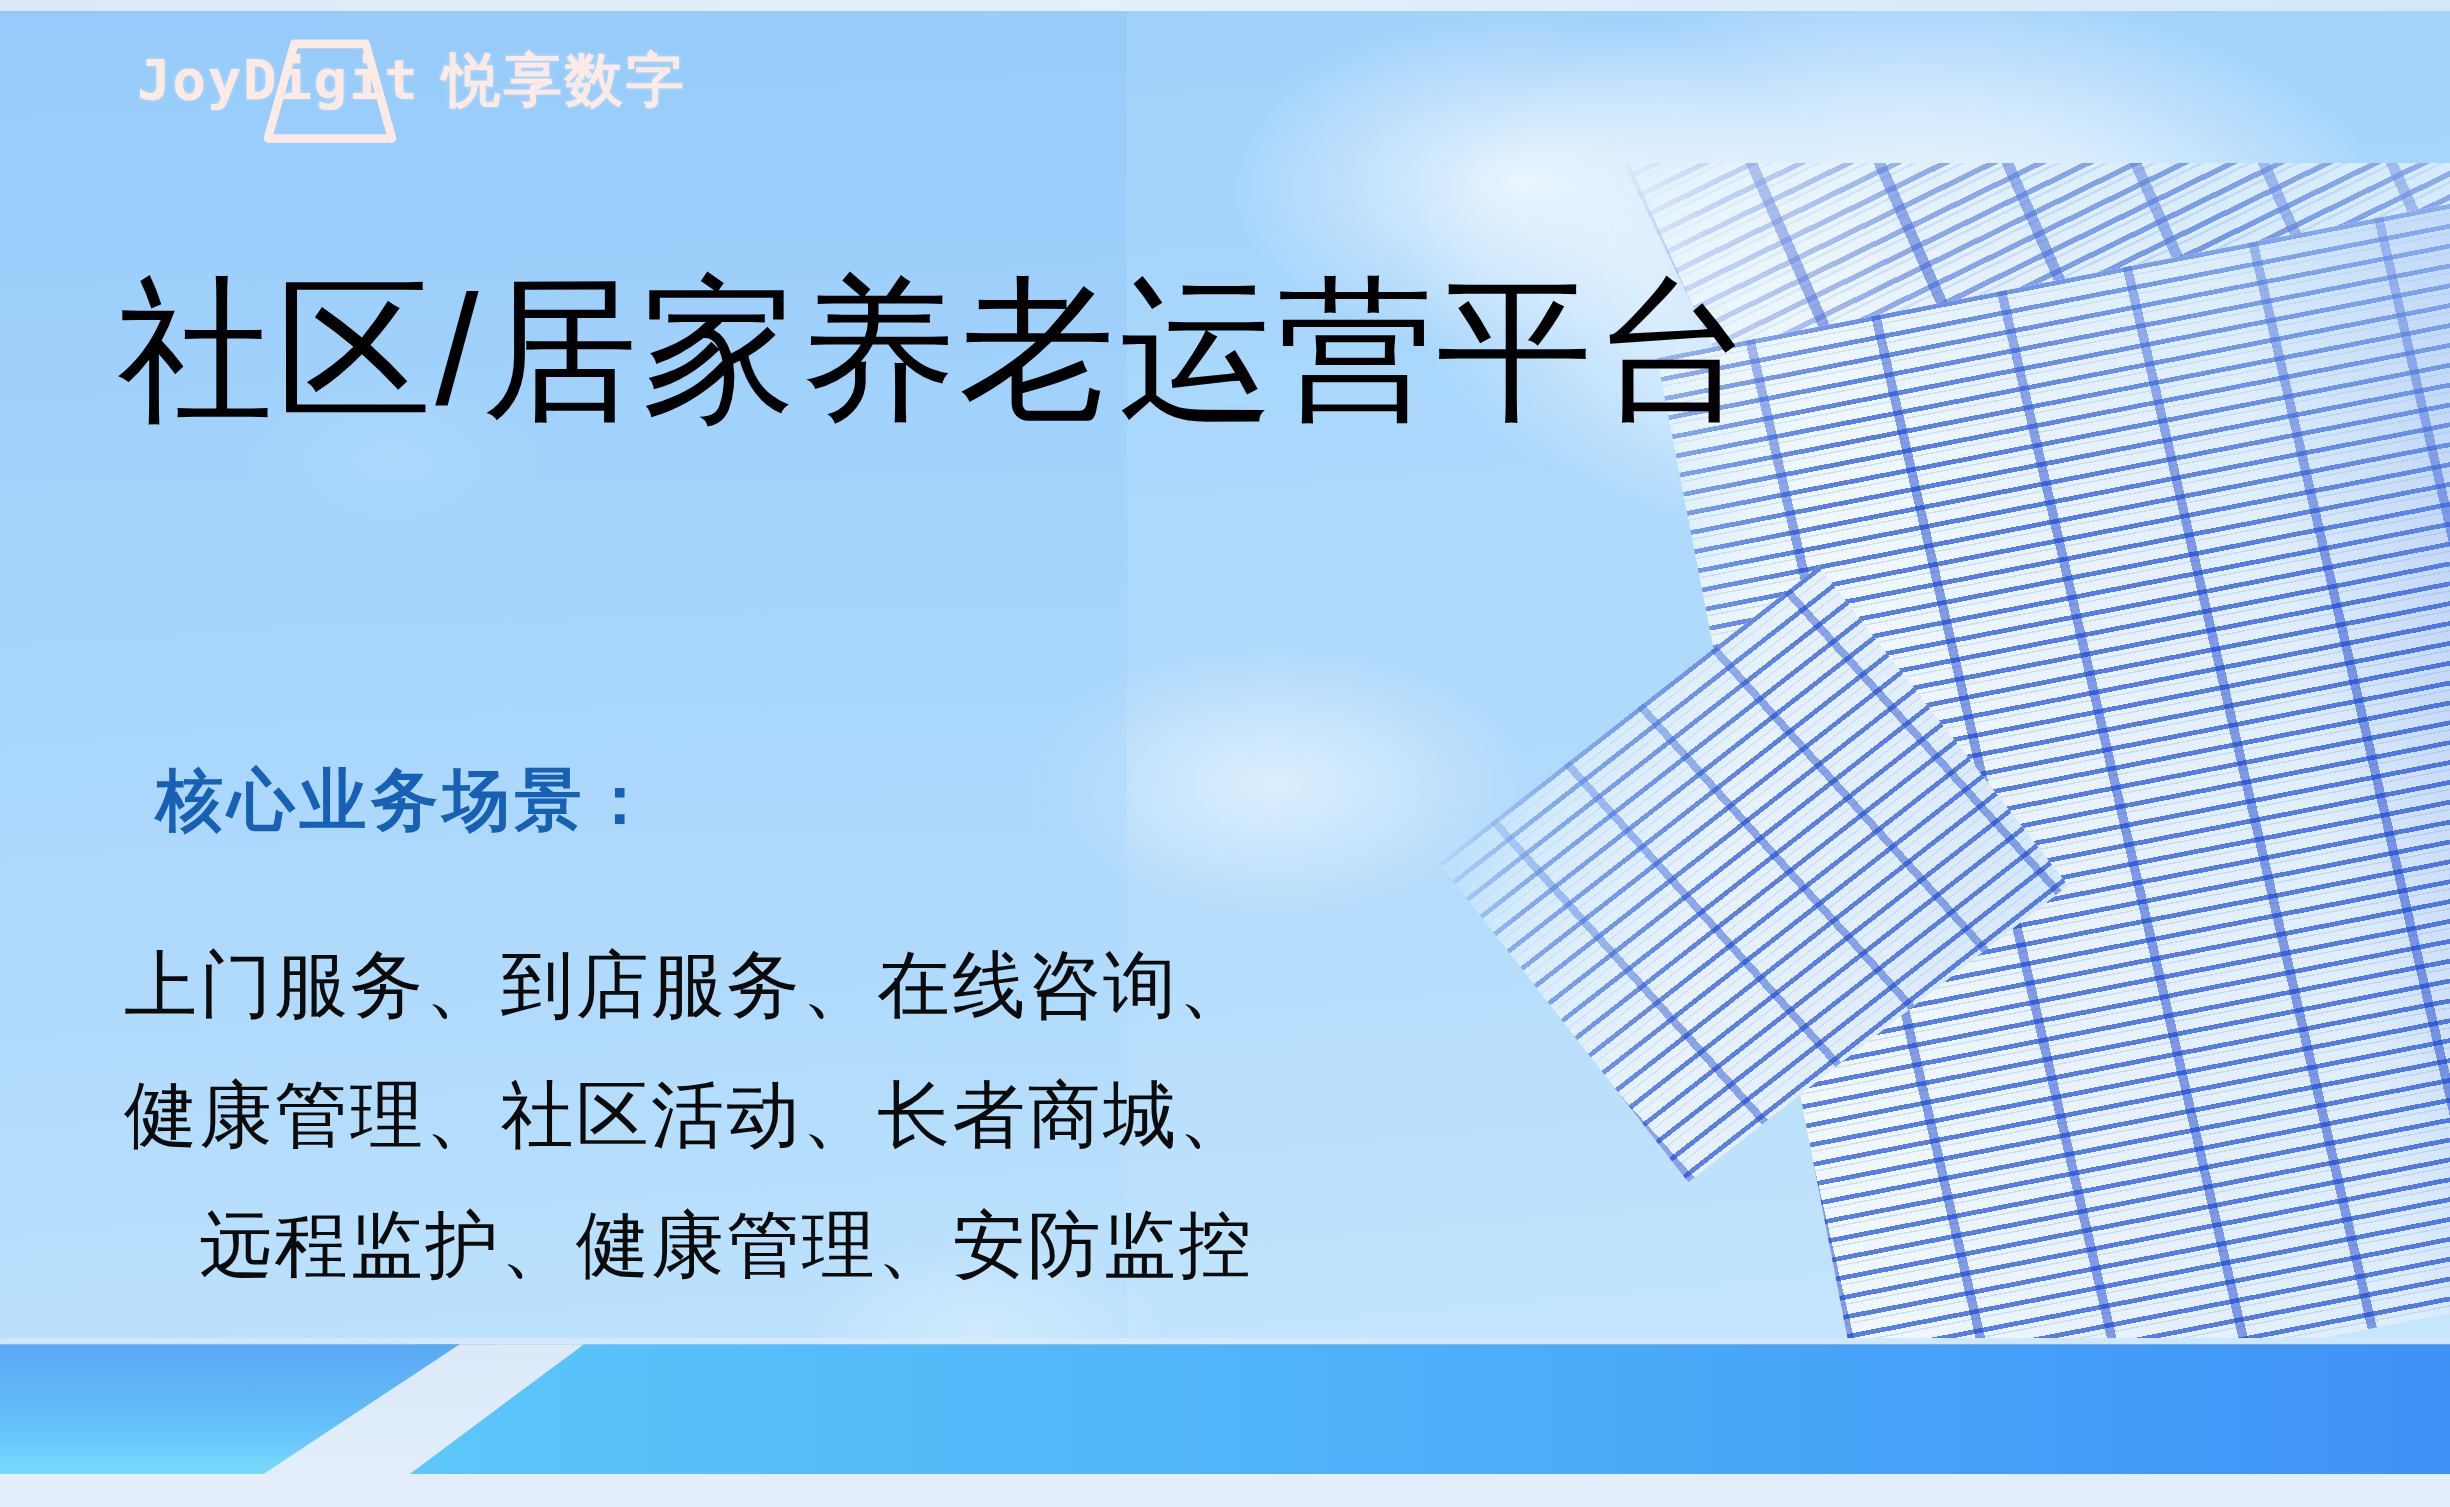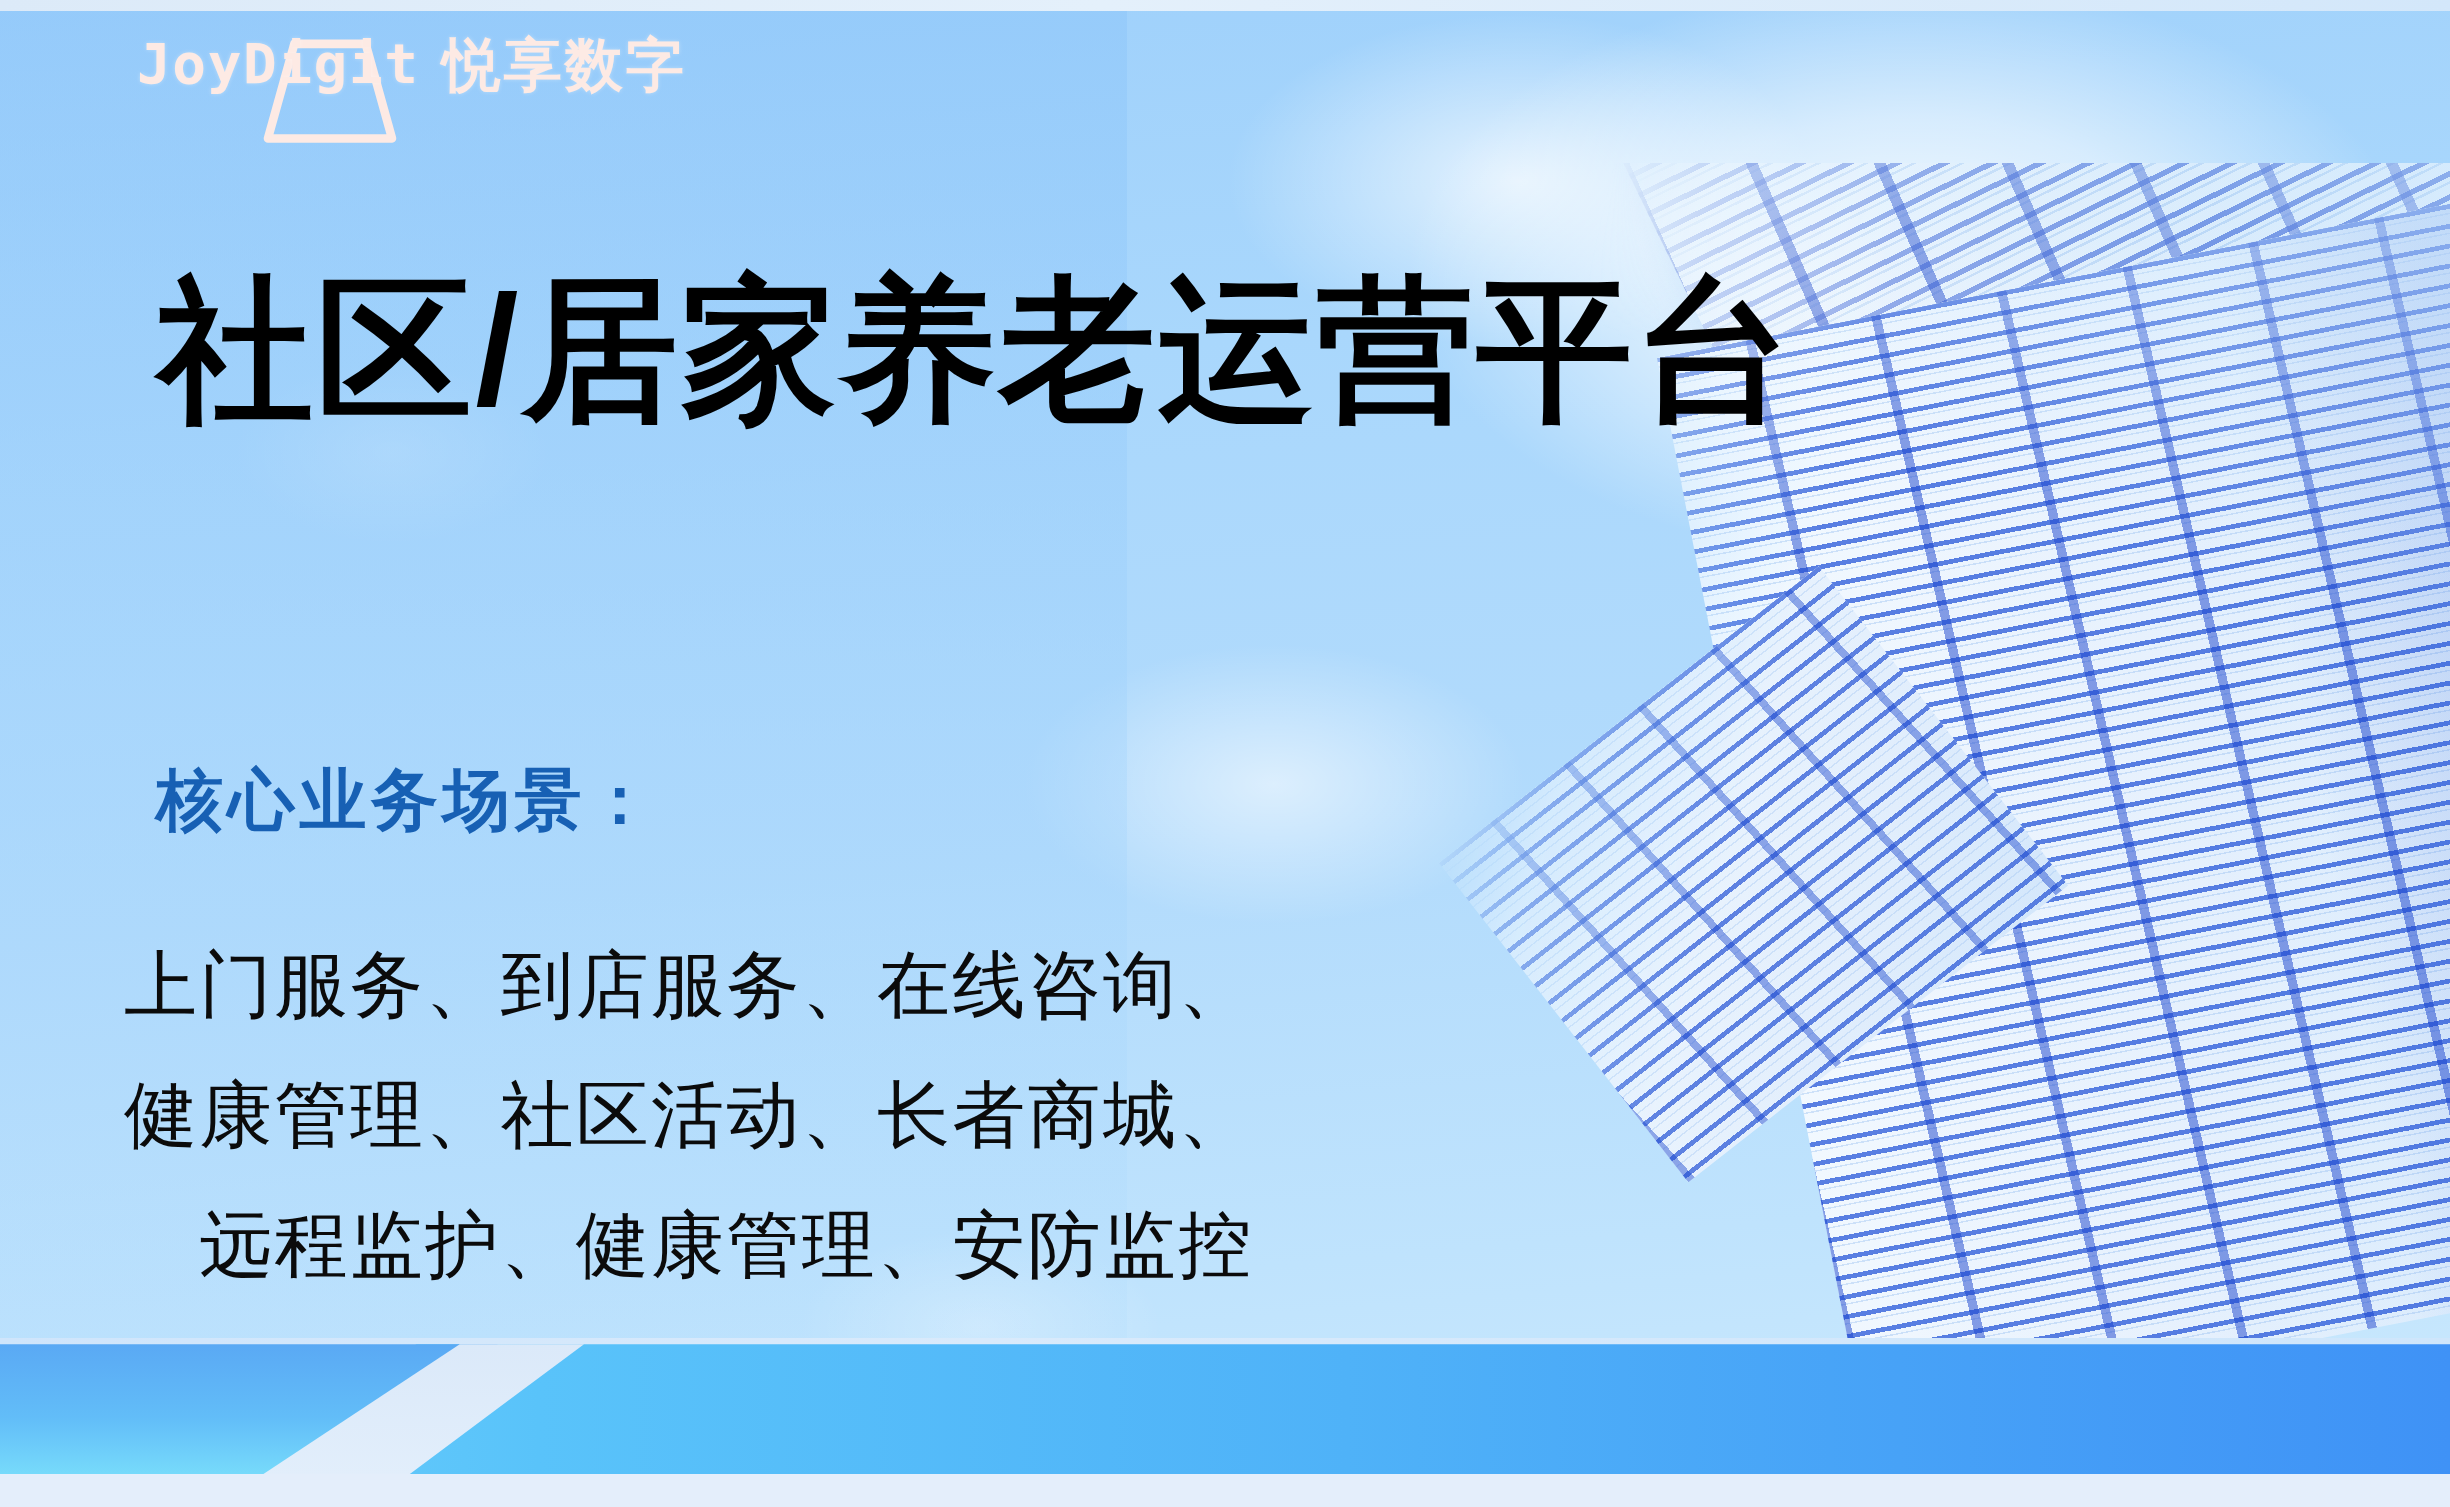--- a/index.html
+++ b/index.html
@@ -119,21 +119,21 @@
   }
   .photo-softblend{
     position:absolute; inset:0;
     background:linear-gradient(200deg, rgba(205,233,253,0.55) 0%, rgba(205,233,253,0) 30%);
   }
 
   
   .logo{
     position:absolute; left:137px; top:36px;
     height:87px; z-index:14;
-    display:flex; gap:23px;
+    display:flex; align-items:center; gap:23px;
   }
   .logo-mark{
     position:absolute; left:117px; top:-11px;
     width:152px; height:137px; pointer-events:none;
   }
   .logo-mark svg{ display:block; width:100%; height:100%; }
   .logo-word{
     position:relative;
     font-family:"DejaVu Sans Mono","Liberation Mono",monospace;
     font-weight:700;
@@ -150,27 +150,26 @@
     letter-spacing:3.1px;
     color:#fdeae4;
     line-height:1;
     text-shadow:0 0 4.7px rgba(255,255,255,0.35);
   }
 
   
   .headline{
     position:absolute; left:117px; top:268px;
     z-index:12;
-    font-weight:700;
+    font-weight:400;
     font-size:156px;
     line-height:1.06;
     letter-spacing:3.1px;
     color:#000000;
     white-space:nowrap;
-    margin-left:40px;
   }
 
   
   .section-heading{
     position:absolute; left:149px; top:766px;
     z-index:12;
     font-weight:700;
     font-size:67px;
     letter-spacing:4.7px;
     line-height:1;

